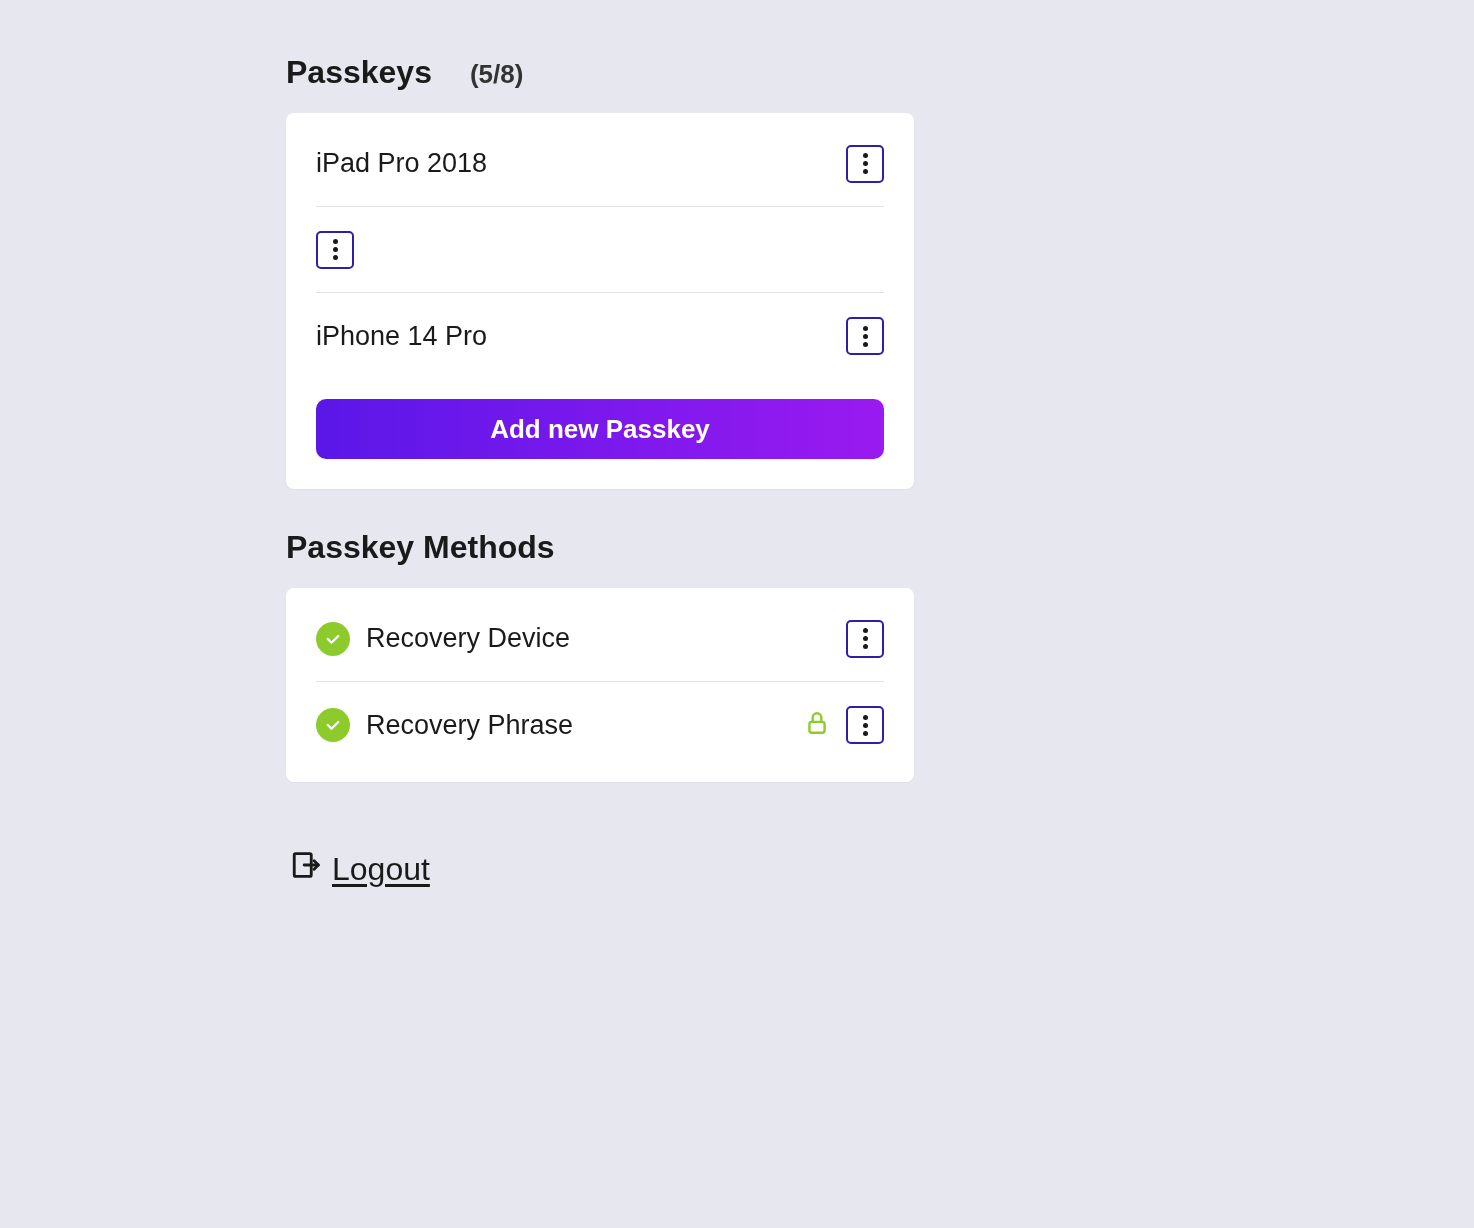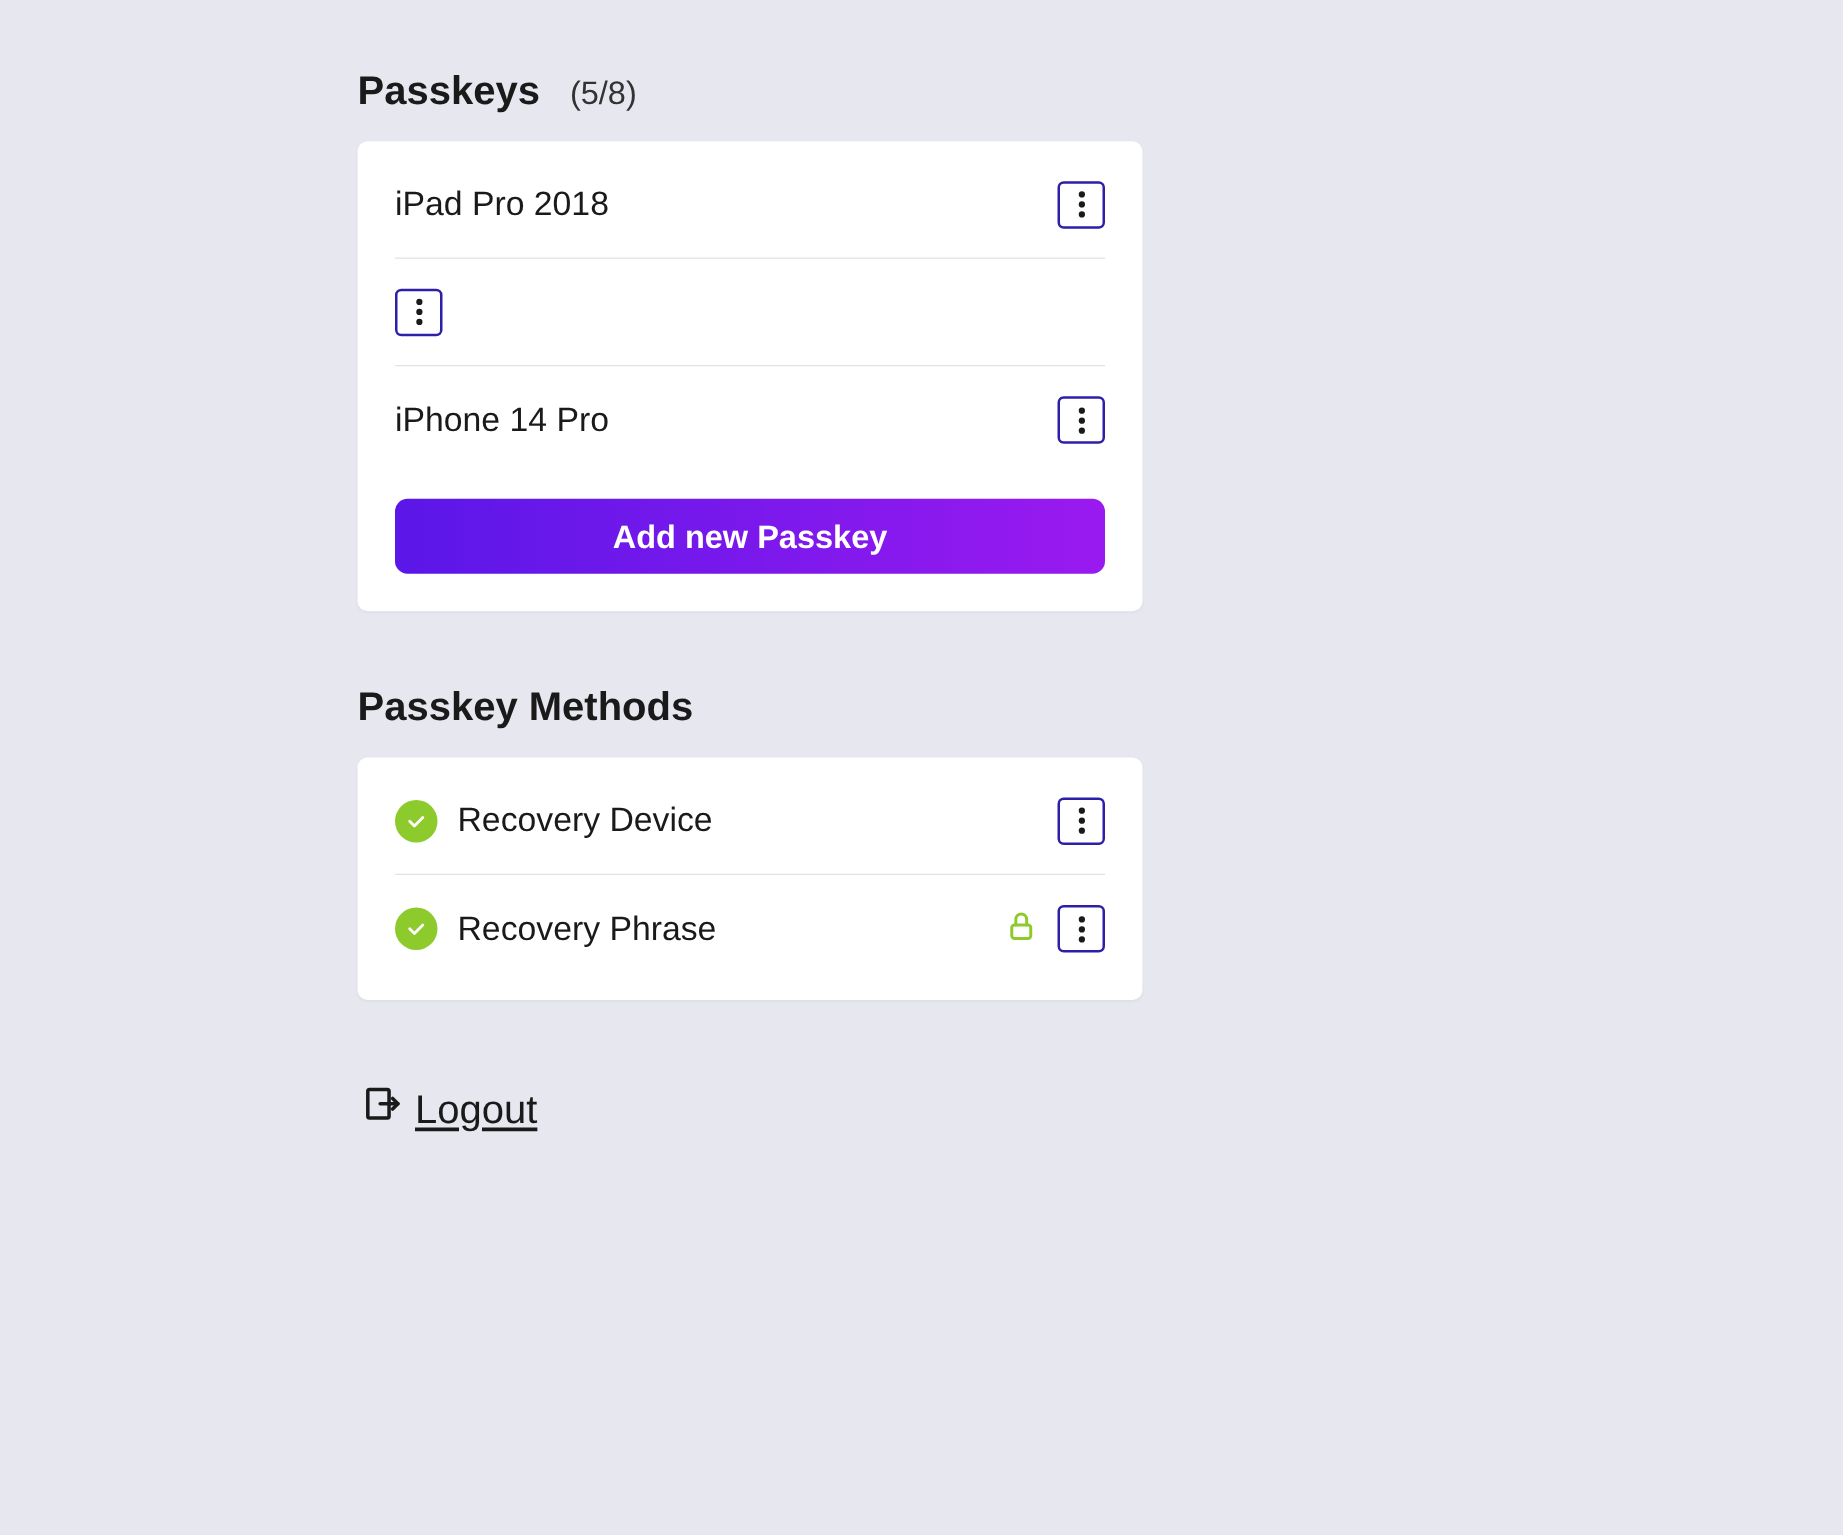--- a/index.html
+++ b/index.html
@@ -15,33 +15,34 @@
     width: 628px;
     margin-left: 286px;
     padding-top: 54px;
   }
   .section-title {
     font-size: 32px;
     font-weight: 700;
     margin-bottom: 22px;
     display: flex;
     align-items: baseline;
-    gap: 24px;
+    gap: 4px;
   }
   .section-title .count {
-    font-weight: 400;
+    font-weight: 700;
     font-size: 26px;
     color: #333;
+    margin-left: 34px;
   }
   .card {
     background: #ffffff;
     border-radius: 8px;
     box-shadow: 0 1px 2px rgba(0,0,0,0.04);
     padding: 8px 30px 30px 30px;
-    margin-bottom: 58px;
+    margin-bottom: 40px;
   }
   .card-recovery { padding-bottom: 14px; margin-bottom: 66px;}
   .row {
     display: flex;
     align-items: center;
     justify-content: space-between;
     height: 86px;
     border-bottom: 1px solid #e1e1e6;
   }
   .row:last-of-type { border-bottom: none; }

